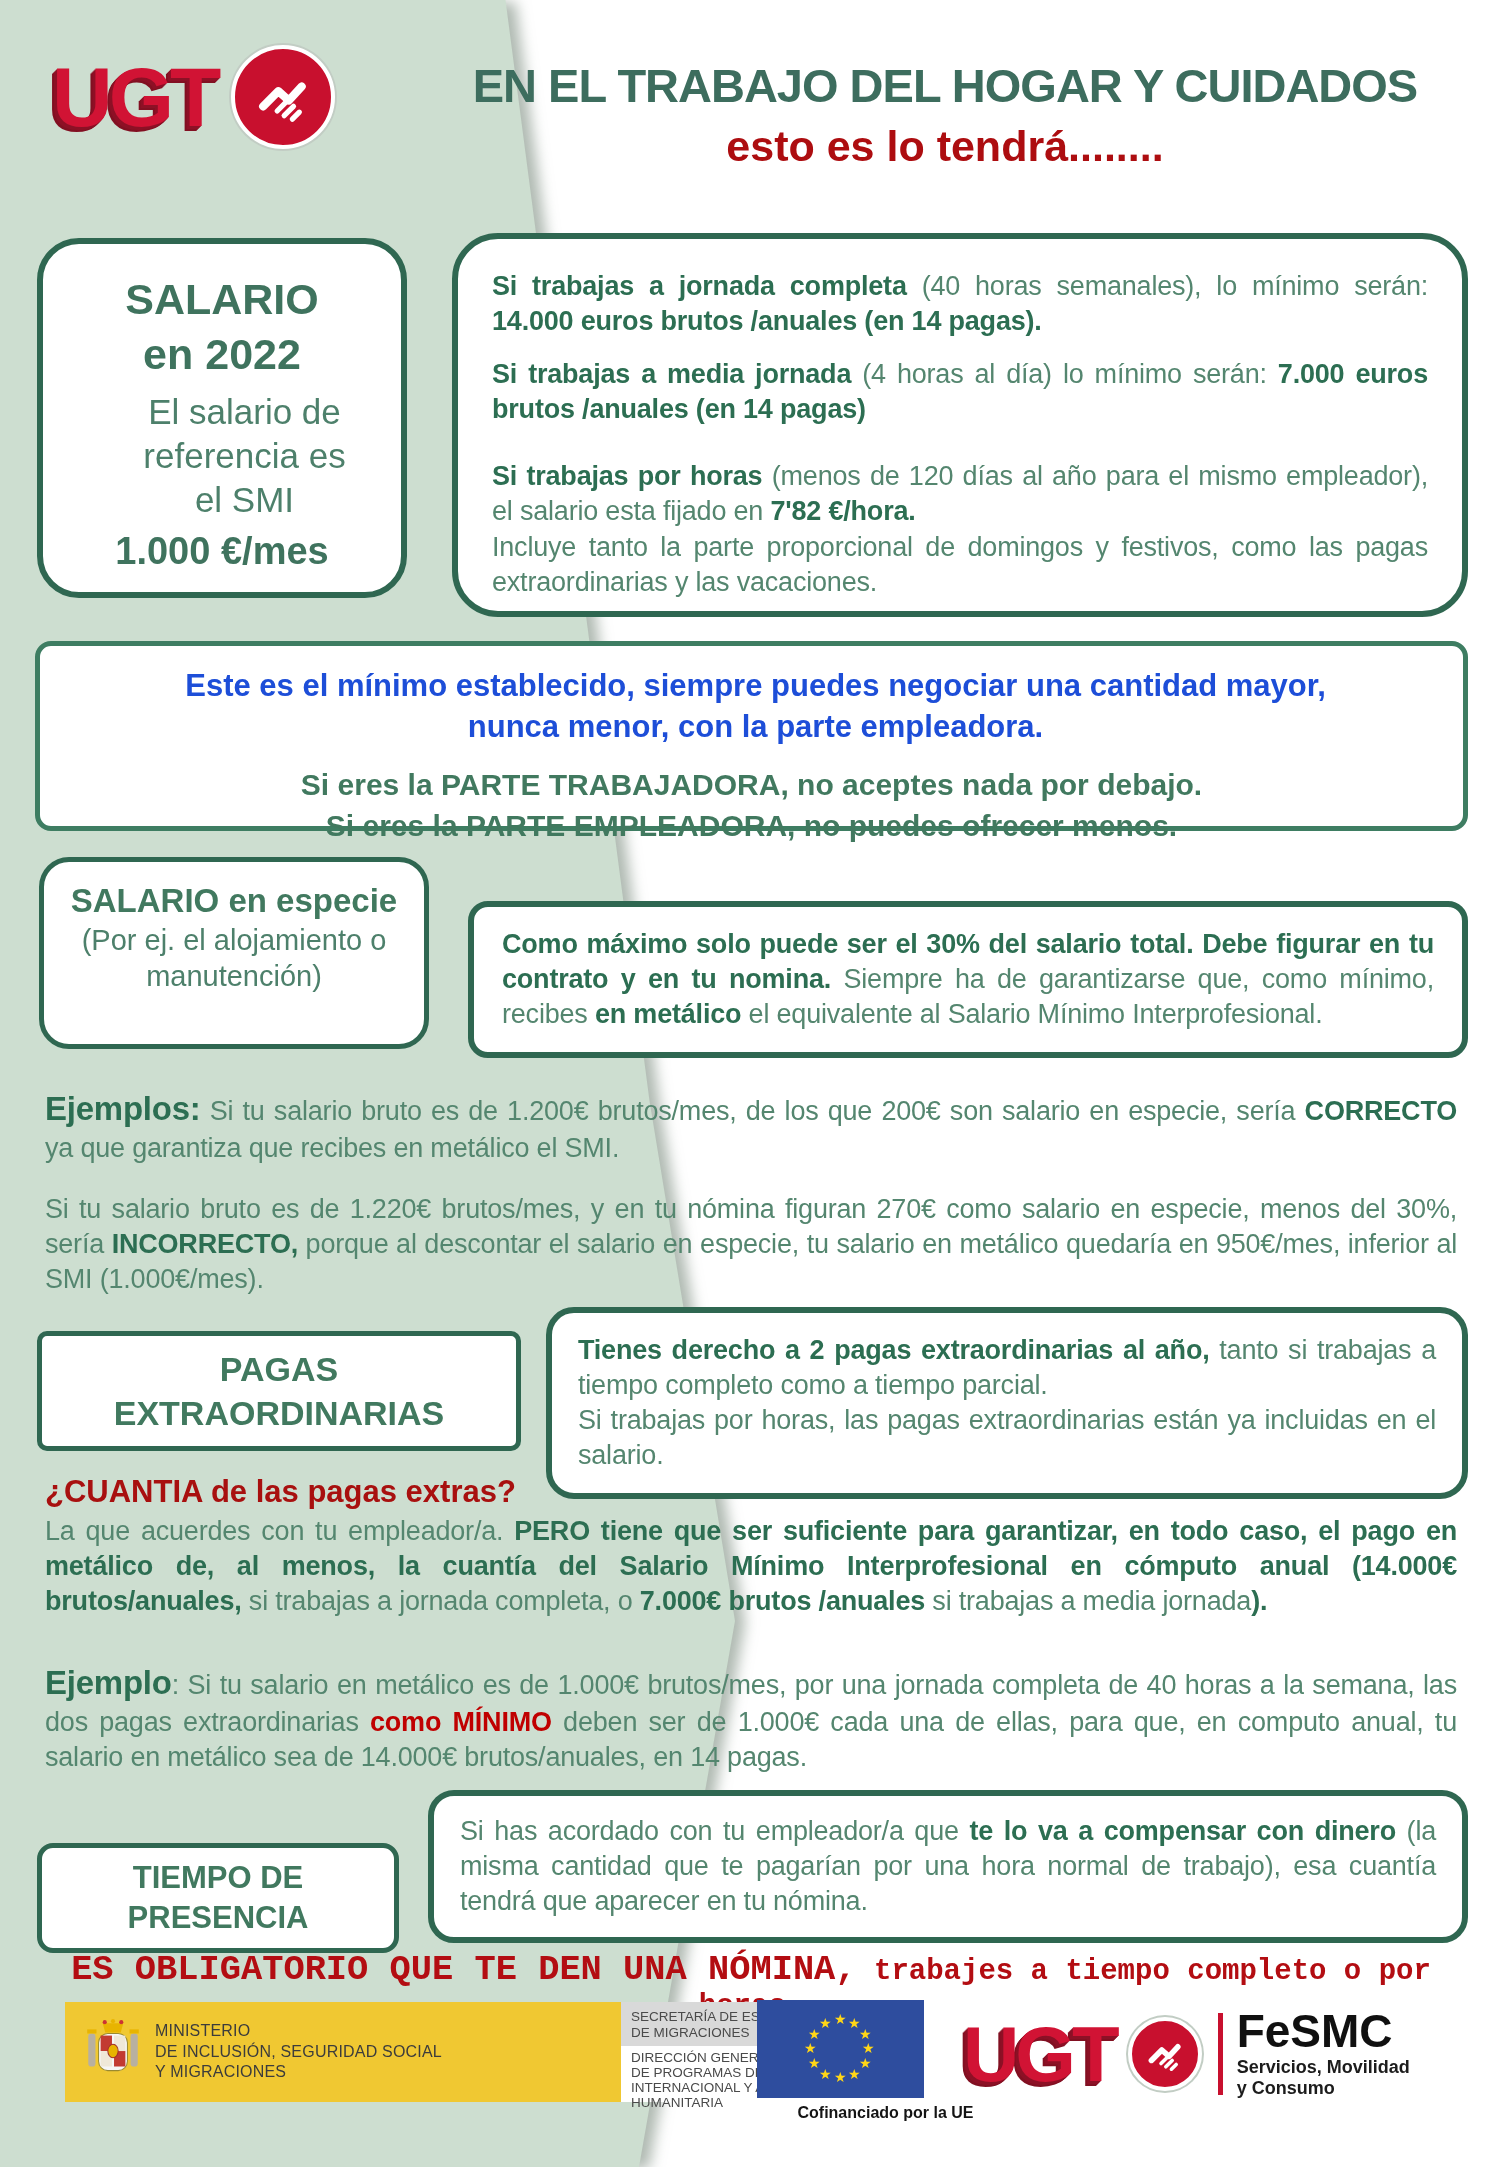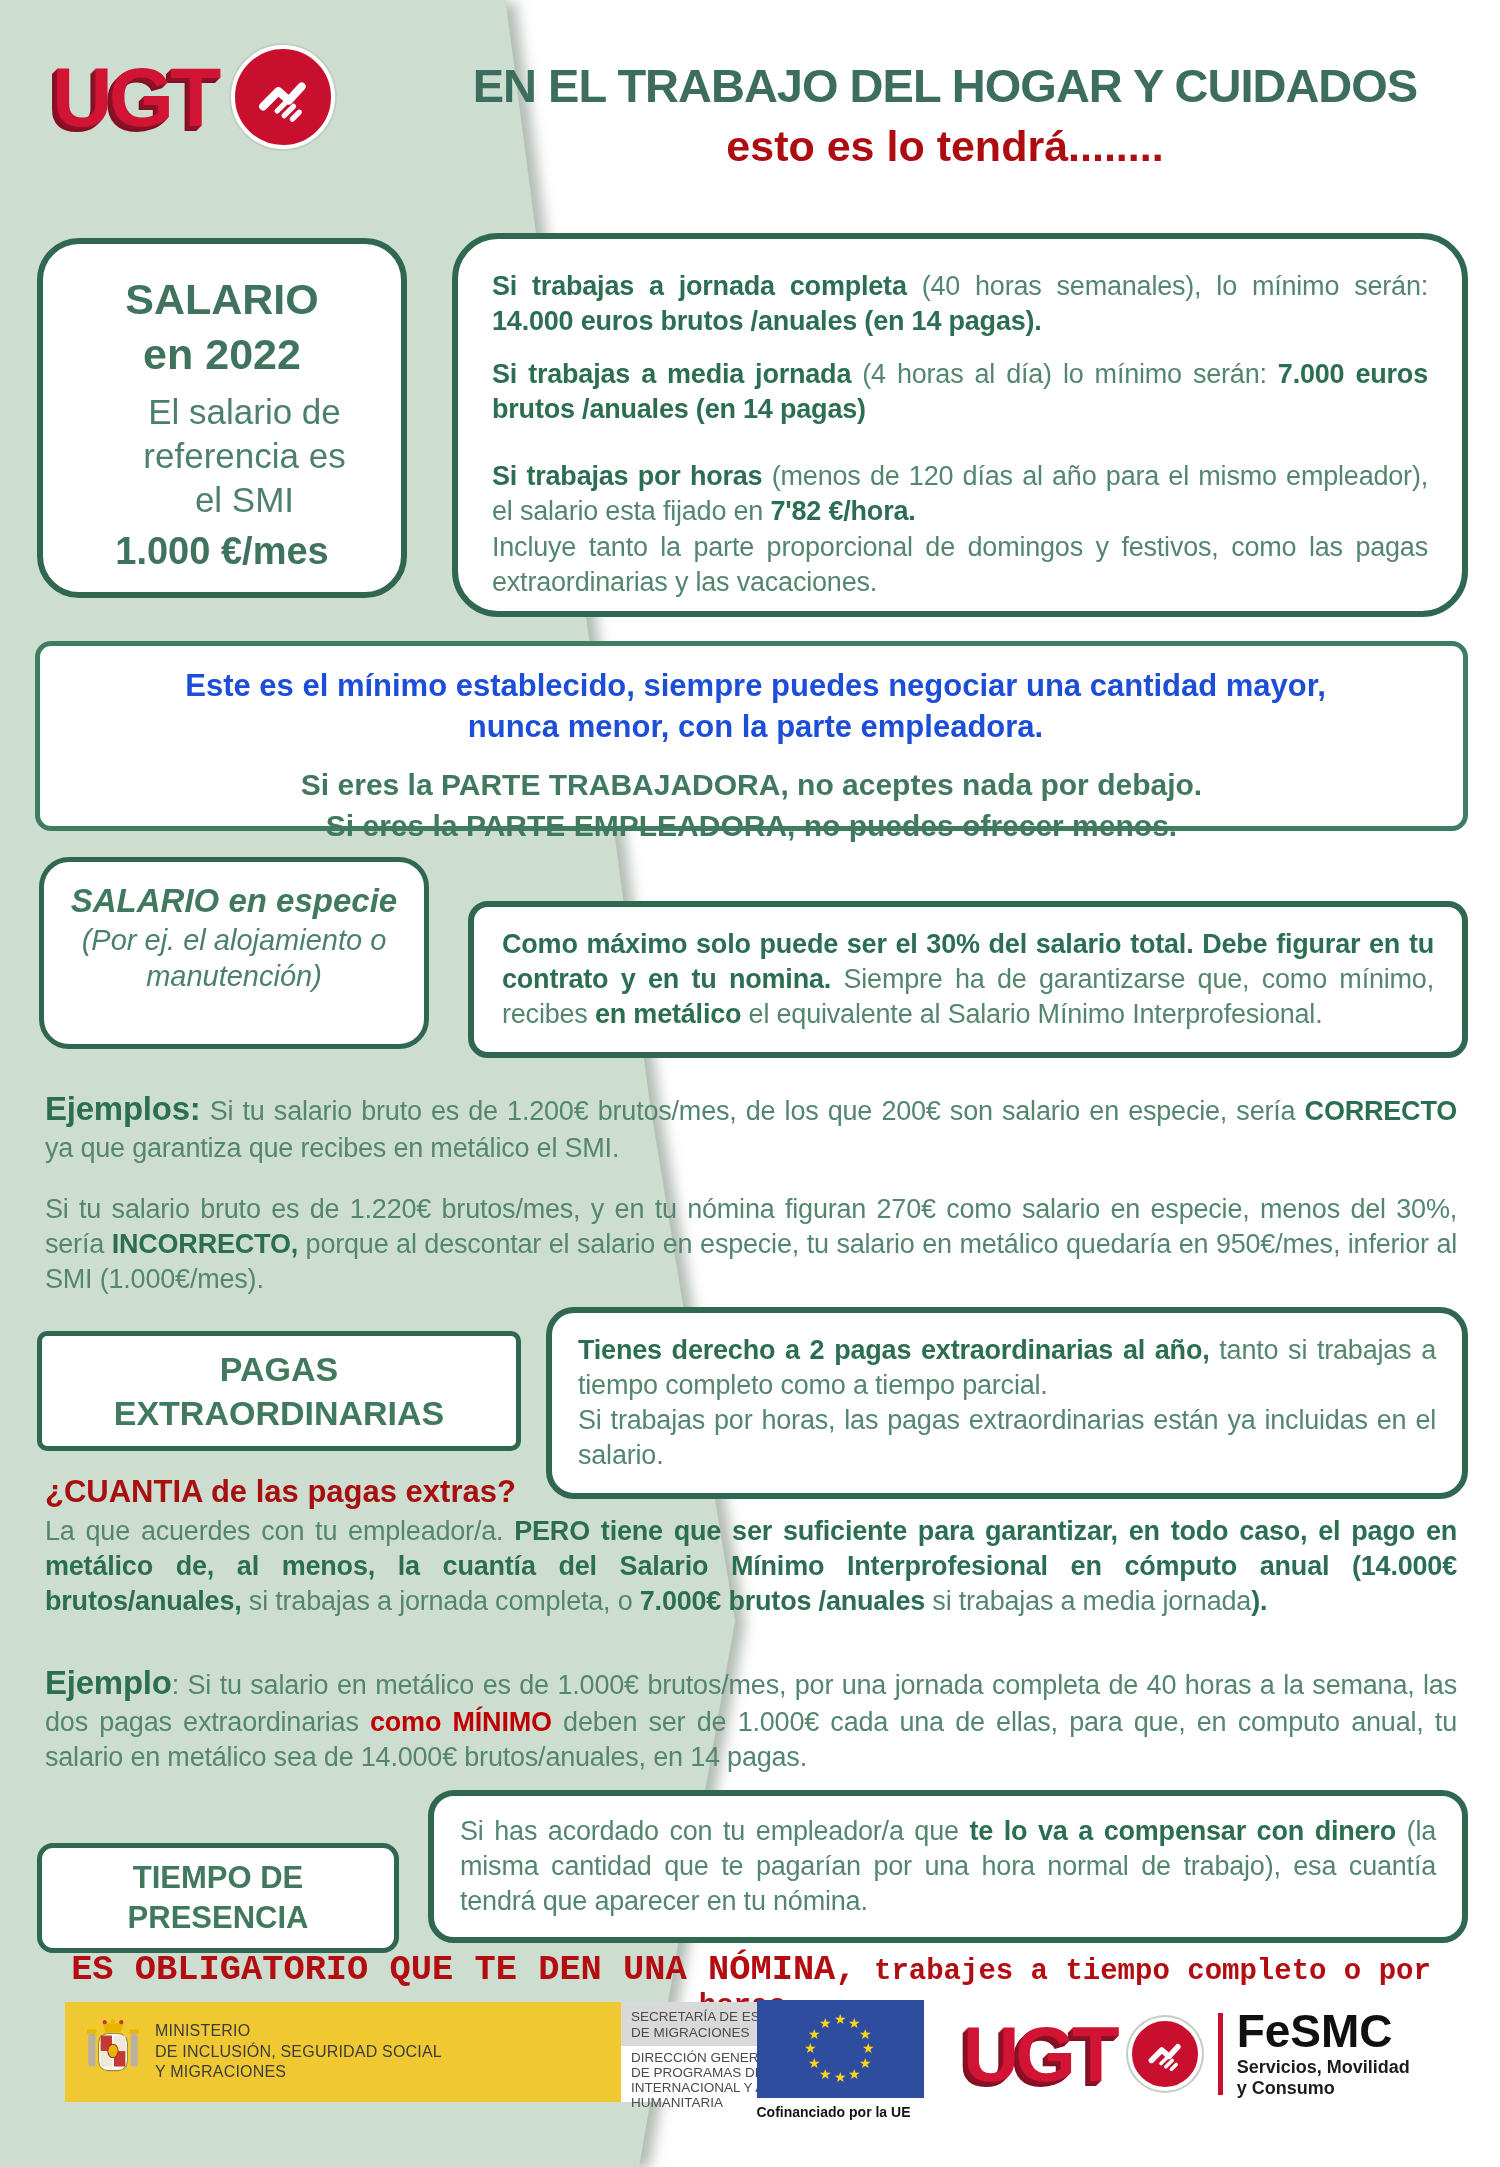--- a/index.html
+++ b/index.html
@@ -41,21 +41,21 @@
   .lead{font-size:1.22em;}
   #box-intro .para{margin:0 0 18px 0;}
   #box-intro .para:nth-of-type(2){margin-bottom:32px;}
 
   #box-minimo{left:35px;top:641px;width:1433px;height:190px;border-width:5px;border-color:#3e7d62;
               border-radius:16px;text-align:center;padding-top:20px;}
   .minimo-red{font-size:31px;font-weight:700;color:#1d4ed8;line-height:1.32;white-space:pre-line;padding-left:8px;}
   .minimo-green{margin-top:16px;font-size:30px;font-weight:700;color:#41795f;line-height:1.38;white-space:pre-line;}
 
   #box-especie{left:39px;top:857px;width:390px;height:192px;border-radius:30px;border-width:5px;
-               text-align:center;padding:18px 24px 0;font-style:italic;}
+               text-align:center;padding:18px 24px 0;}
   .esp-t{font-size:33px;font-weight:700;color:#41795f;line-height:1.25;}
   .esp-s{font-size:29px;color:#4d806b;line-height:1.22;margin-top:2px;}
 
   #box-especie-info{left:468px;top:901px;width:1000px;border-radius:20px;padding:20px 28px;}
 
   #ejemplos{left:45px;top:1088px;width:1412px;}
   #ejemplos .para:first-child{margin-bottom:26px;}
 
   #box-pagas{left:37px;top:1331px;width:484px;height:120px;border-radius:10px;border-width:5px;
              display:flex;align-items:center;justify-content:center;}
@@ -76,21 +76,21 @@
   
   #ministry{left:65px;top:2002px;width:556px;height:100px;background:#f0c832;display:flex;align-items:center;}
   .coa{margin:0 16px 0 22px;flex:0 0 auto;}
   .min-text{font-size:16px;color:#3c3c3c;line-height:1.28;white-space:pre-line;letter-spacing:.2px;}
   #secretaria{left:621px;top:2002px;width:287px;height:44px;background:#d9d9d9;padding:7px 10px;
               font-size:13.5px;color:#4a4a4a;line-height:1.2;white-space:pre-line;}
   #direccion{left:621px;top:2046px;width:287px;height:56px;background:#fff;padding:4px 10px;
              font-size:13.5px;color:#4a4a4a;line-height:1.12;white-space:pre-line;}
   #eu-flag{left:757px;top:2000px;width:167px;height:98px;background:#2e4d9e;}
   .eu-star{position:absolute;font-size:14px;color:#ffd617;line-height:1;}
-  #eu-caption{left:731px;top:2104px;width:205px;text-align:center;font-size:14px;font-weight:700;color:#141414;}
+  #eu-caption{left:783px;top:2104px;width:205px;text-align:center;font-size:16px;font-weight:700;color:#141414;}
   #footer-ugt{left:963px;top:2008px;display:flex;align-items:center;}
   #footer-ugt .ugt-text{font-size:78px;}
   .divider{width:5px;height:82px;background:#c8102e;margin:0 14px 0 16px;}
   .fesmc-name{font-size:46px;font-weight:700;color:#101010;line-height:1;}
   .fesmc-sub{font-size:18px;font-weight:700;color:#1c1c1c;line-height:1.18;white-space:pre-line;margin-top:3px;}
 </style>
 </head>
 <body>
 
 <div class="page">

